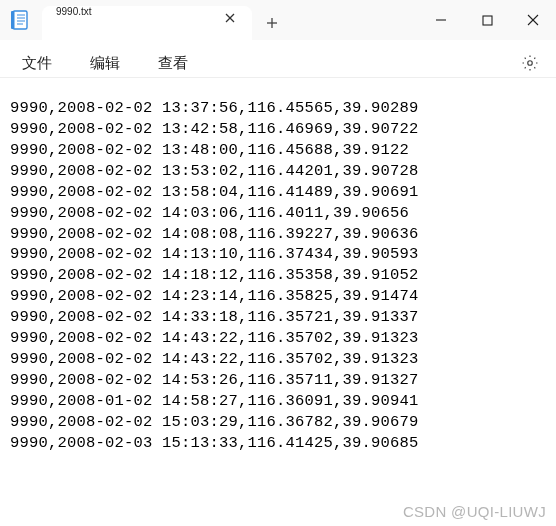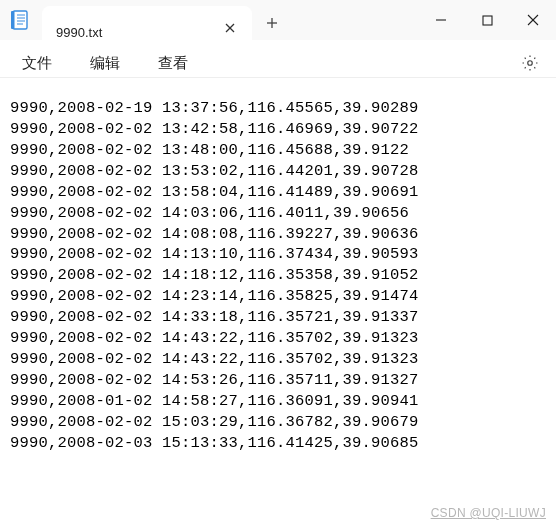--- a/index.html
+++ b/index.html
@@ -1,30 +1,30 @@
 <!DOCTYPE html>
 <html><head>
 <meta charset="utf-8">
 <style>
 * { margin: 0; padding: 0; box-sizing: border-box; }
 body { font-family: "Microsoft YaHei", "Segoe UI", sans-serif; background: #f9f9f9; width: 556px; height: 526px; overflow: hidden; position: relative; }
 .titlebar { height: 40px; background: #f9f9f9; display: flex; align-items: flex-start; }
 .app-icon { width: 24px; height: 24px; margin: 8px 10px 0 8px; display: flex; align-items: center; justify-content: center; }
-.tab { background: #fff; border-radius: 8px 8px 0 0; height: 34px; margin-top: 6px; padding: 0 10px 0 14px; display: flex; align-items: flex-end; min-width: 210px; font-size: 13px; color: #222; }
+.tab { background: #fff; border-radius: 8px 8px 0 0; height: 34px; margin-top: 6px; padding: 0 10px 0 14px; display: flex; align-items: flex-start; min-width: 210px; font-size: 10px; color: #222; }
 .tab-title { flex: 1; }
 .tab-close { width: 24px; height: 24px; display: flex; align-items: center; justify-content: center; color: #555; border-radius: 4px; cursor: pointer; }
 .newtab { width: 40px; height: 34px; margin-top: 6px; display: flex; align-items: center; justify-content: center; color: #555; cursor: pointer; }
 .win-controls { margin-left: auto; display: flex; height: 40px; }
 .win-btn { width: 46px; display: flex; align-items: center; justify-content: center; color: #333; cursor: pointer; }
 .menubar { height: 38px; background: #fff; display: flex; align-items: flex-end; padding: 0 12px; border-bottom: 1px solid #eee; }
 .menu-item { padding: 4px 10px; margin-right: 18px; font-size: 15px; color: #222; cursor: pointer; }
 .gear { margin-left: auto; width: 28px; height: 28px; display: flex; align-items: center; justify-content: center; cursor: pointer; color: #444; }
 .content { background: #fff; padding: 20px 10px 10px 10px; height: calc(100% - 78px); overflow: hidden; }
 .line { font-family: Consolas, "Courier New", monospace; font-size: 15.5px; color: #000; white-space: pre; line-height: 1.35; letter-spacing: 0.2px; }
-.watermark { position: absolute; bottom: 6px; right: 10px; font-size: 12px; color: rgba(120,120,120,0.55); font-family: sans-serif; letter-spacing: 0.3px; text-decoration: underline; }
+.watermark { position: absolute; bottom: 6px; right: 10px; font-size: 15px; color: rgba(120,120,120,0.55); font-family: sans-serif; letter-spacing: 0.3px; }
 </style>
 </head>
 <body>
 
 <div class="titlebar">
   <div class="app-icon">
     <svg width="18" height="20" viewBox="0 0 18 20">
         <rect x="2" y="1" width="14" height="18" rx="1.5" fill="#fff" stroke="#3a8de0" stroke-width="1.4"></rect>
         <rect x="0" y="1" width="3.5" height="18" rx="1" fill="#3a8de0"></rect>
         <line x1="6" y1="5" x2="14" y2="5" stroke="#3a8de0" stroke-width="1"></line>
@@ -74,21 +74,21 @@
   <div class="menu-item">查看</div>
   <div class="gear">
     <svg width="18" height="18" viewBox="0 0 24 24" fill="none" stroke="#444" stroke-width="1.6">
         <circle cx="12" cy="12" r="3"></circle>
         <path d="M12 2v2M12 20v2M4.9 4.9l1.4 1.4M17.7 17.7l1.4 1.4M2 12h2M20 12h2M4.9 19.1l1.4-1.4M17.7 6.3l1.4-1.4"></path>
       </svg>
   </div>
 </div>
 
 <div class="content">
-  <div class="line">9990,2008-02-19 13:37:56,116.45565,39.90289</div>
+  <div class="line">9990,2008-02-02 13:37:56,116.45565,39.90289</div>
   <div class="line">9990,2008-02-02 13:42:58,116.46969,39.90722</div>
   <div class="line">9990,2008-02-02 13:48:00,116.45688,39.9122</div>
   <div class="line">9990,2008-02-02 13:53:02,116.44201,39.90728</div>
   <div class="line">9990,2008-02-02 13:58:04,116.41489,39.90691</div>
   <div class="line">9990,2008-02-02 14:03:06,116.4011,39.90656</div>
   <div class="line">9990,2008-02-02 14:08:08,116.39227,39.90636</div>
   <div class="line">9990,2008-02-02 14:13:10,116.37434,39.90593</div>
   <div class="line">9990,2008-02-02 14:18:12,116.35358,39.91052</div>
   <div class="line">9990,2008-02-02 14:23:14,116.35825,39.91474</div>
   <div class="line">9990,2008-02-02 14:33:18,116.35721,39.91337</div>

